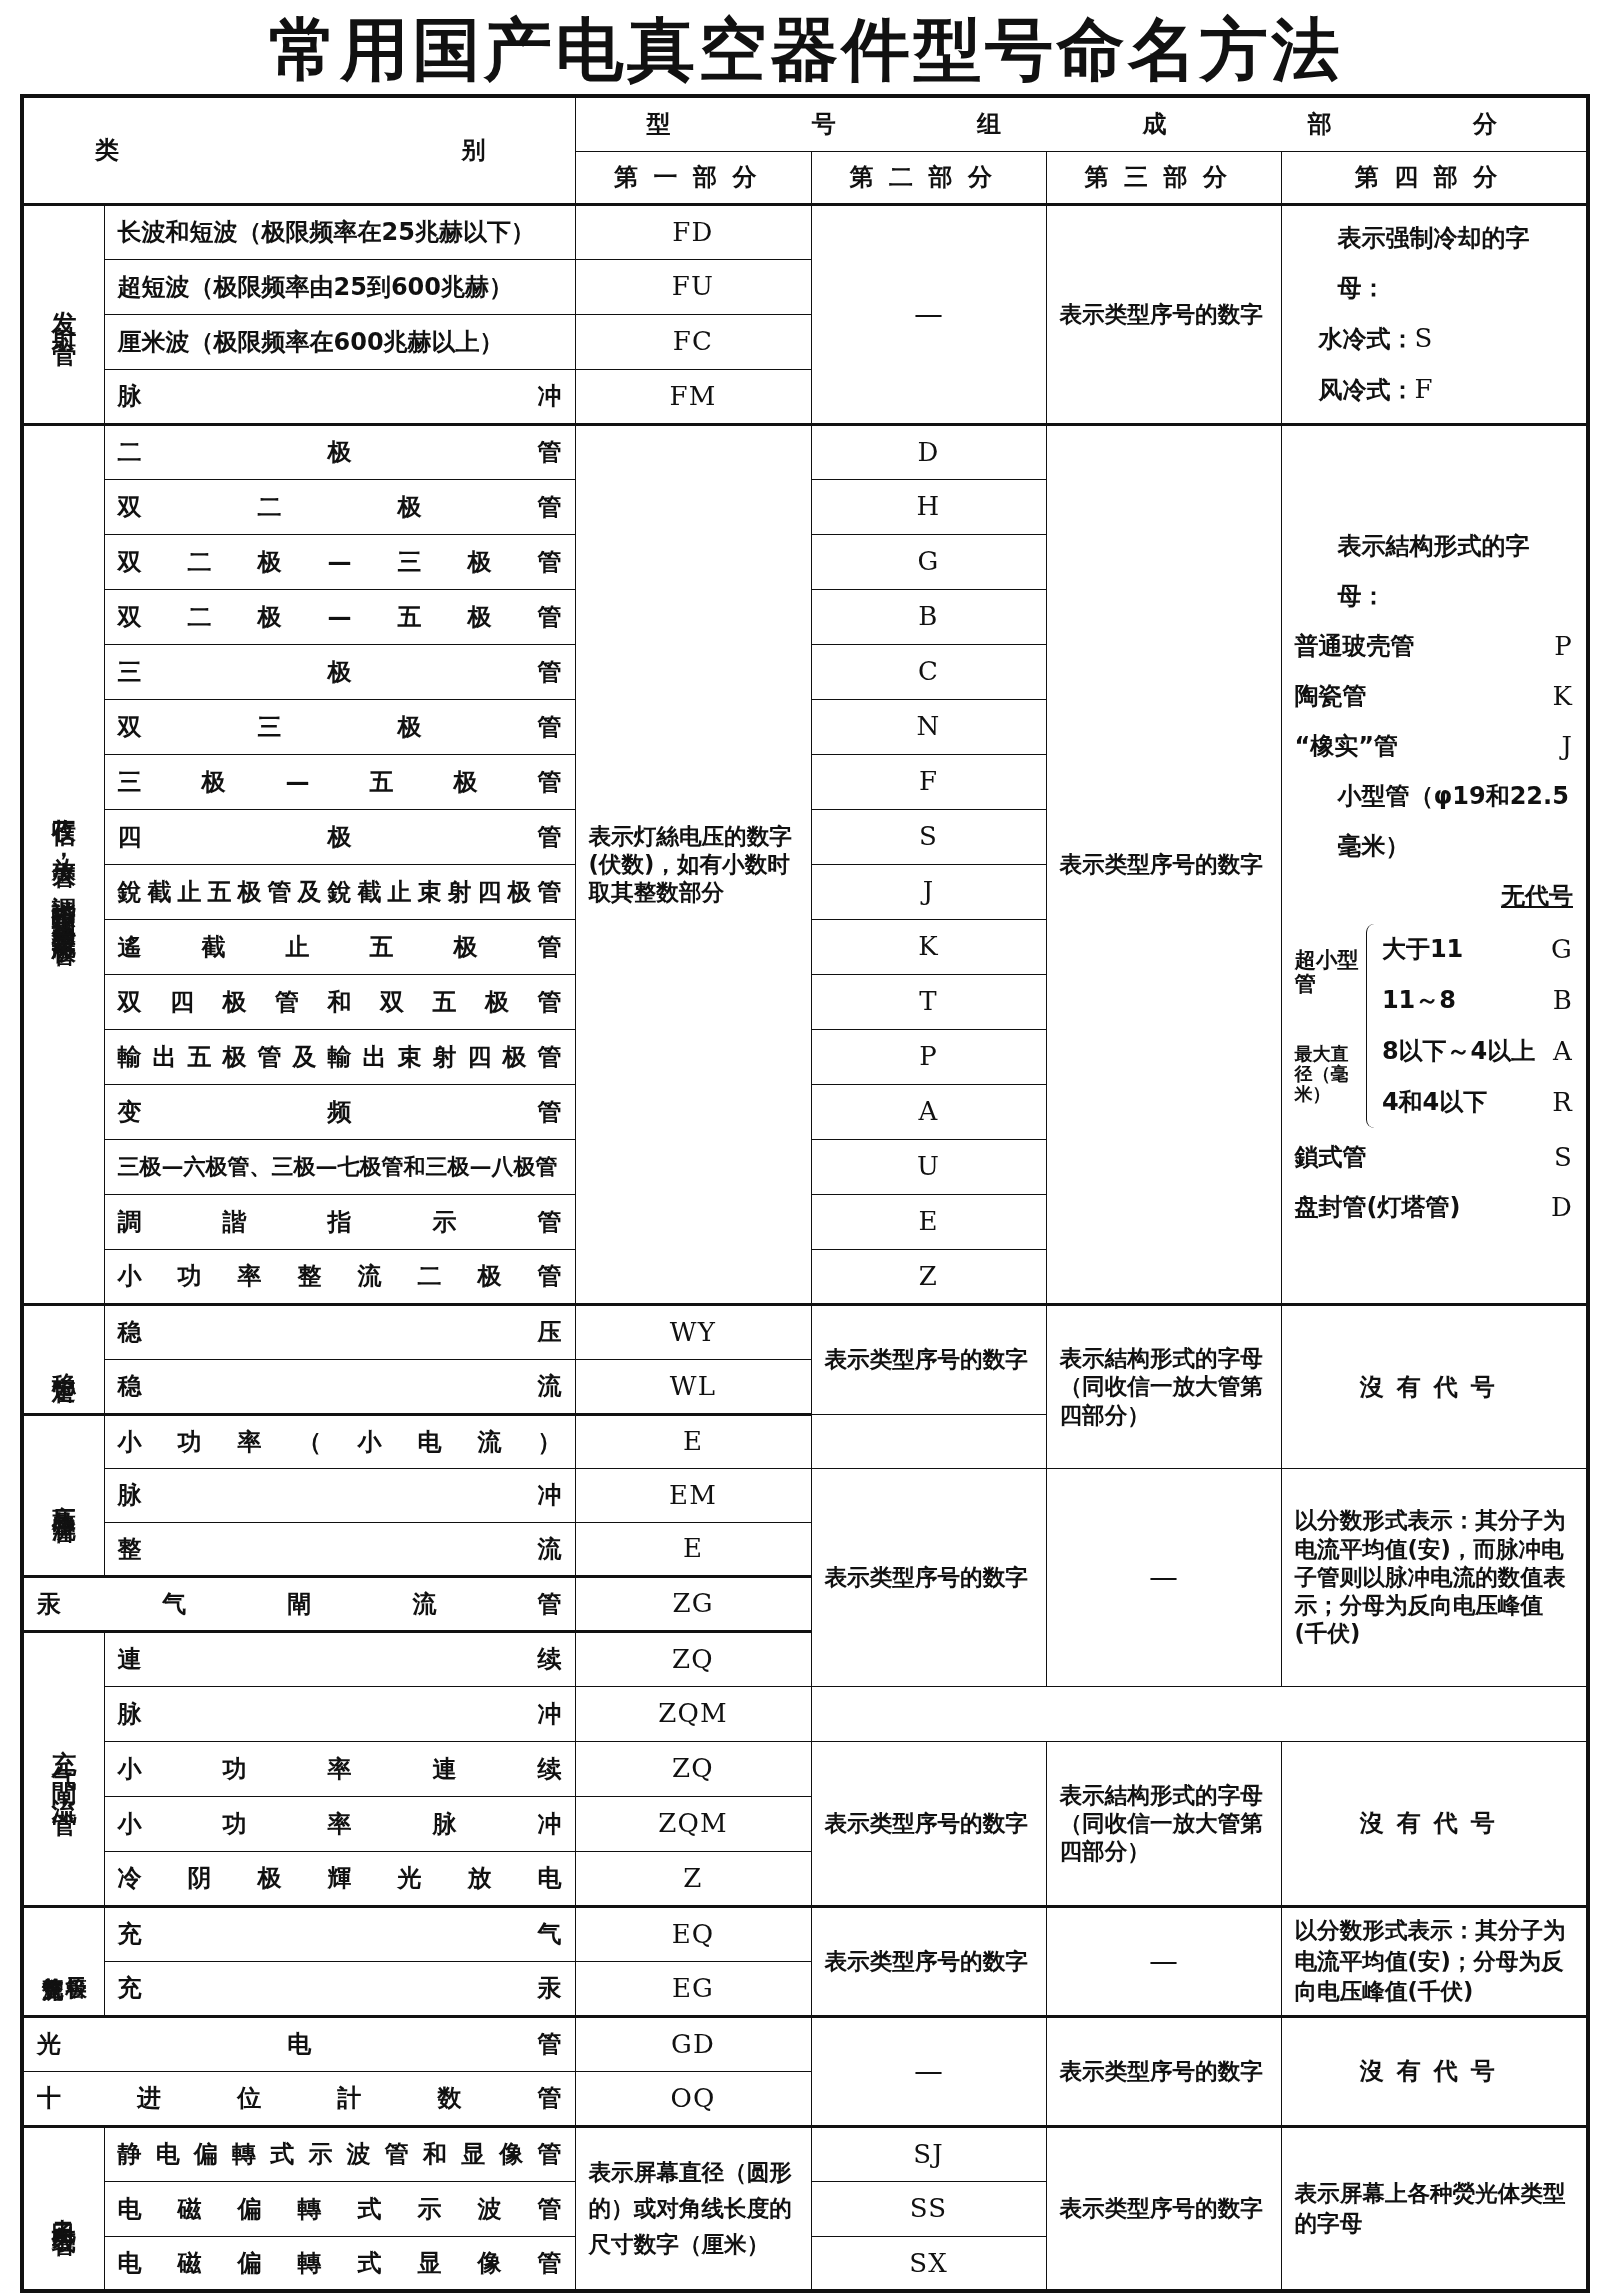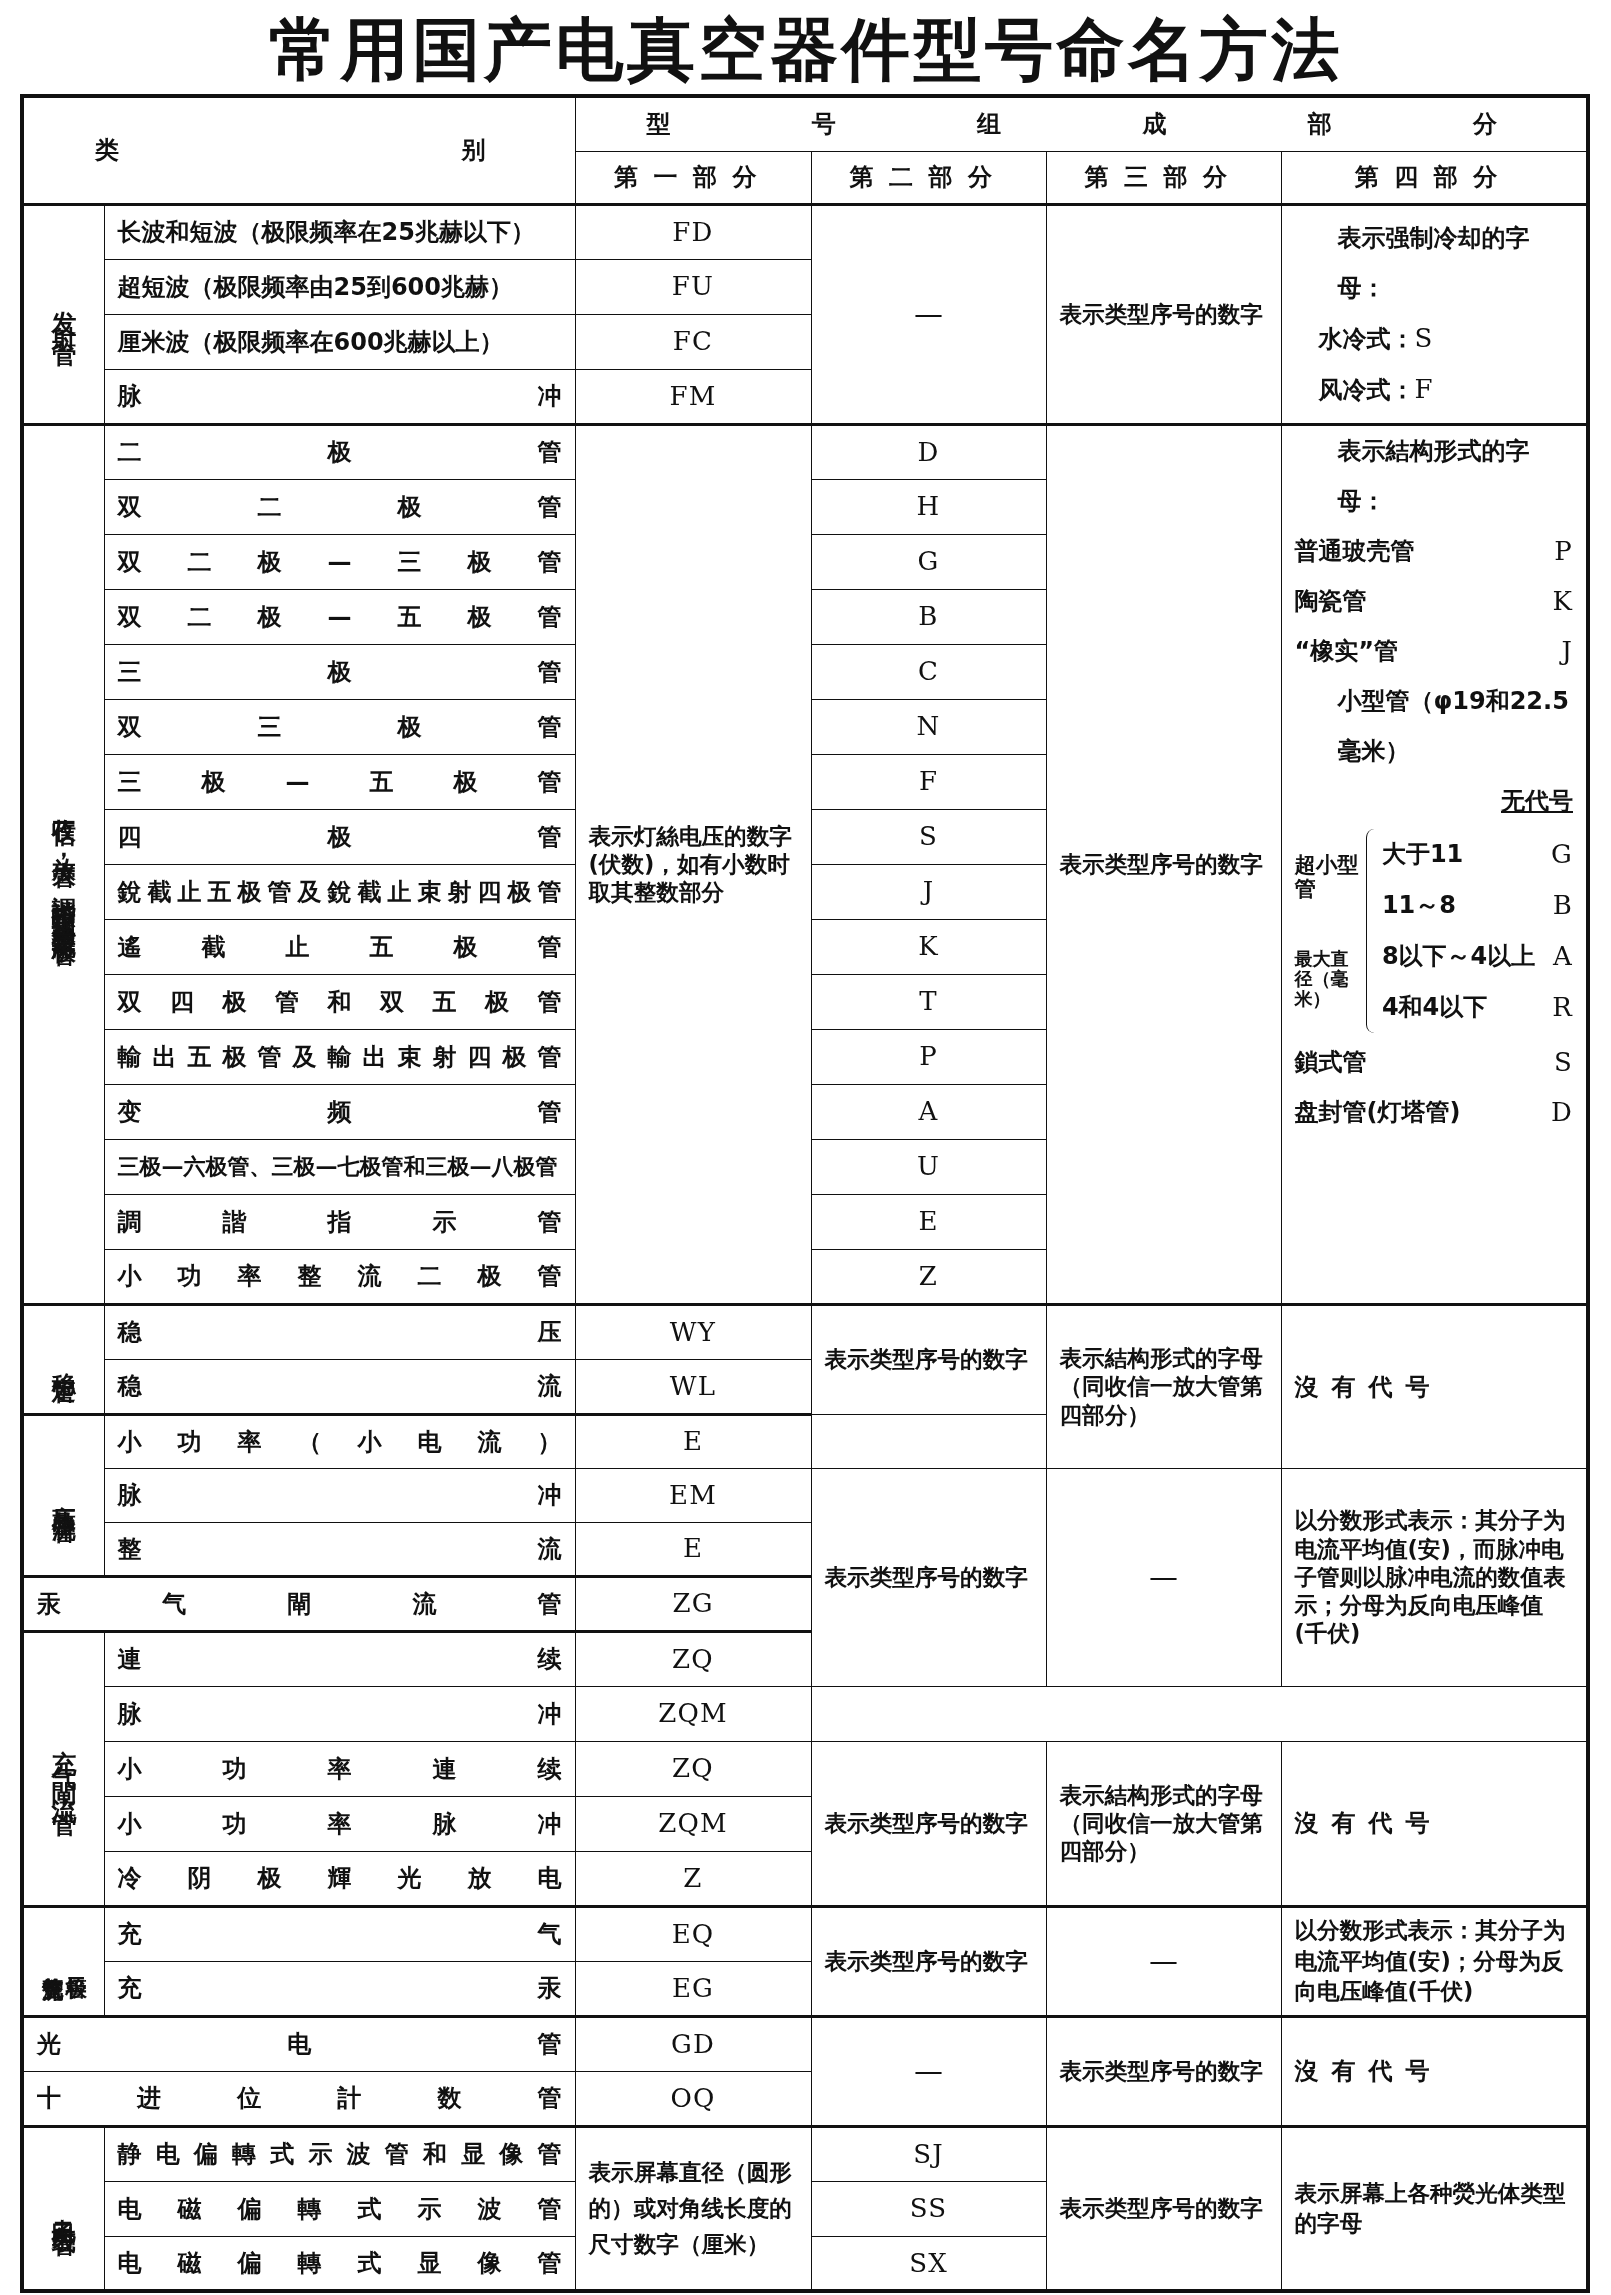--- a/index.html
+++ b/index.html
@@ -26,21 +26,21 @@
   .vcat {
     text-align: center; padding: 0 !important; font-size: 25px;
     writing-mode: vertical-rl; text-orientation: upright; letter-spacing: 15.5px;
   }
   .vcat-tight { letter-spacing: 3.6px; font-size: 24px; }
   .sub { text-align: justify; text-align-last: justify; white-space: nowrap; }
   .sub.left { text-align: left; text-align-last: left; white-space: normal; }
   .code { text-align: center; font-family: "DejaVu Serif", serif; font-weight: 400; font-size: 26px; letter-spacing: 1.2px; }
   .desc { font-size: 22.6px; line-height: 2.0; }
   .desc.tight { line-height: 1.35; }
-  .center { }
+  .center { text-align: center; }
   .dash { text-align: center; font-size: 29px; font-weight: 400; }
   .hdr { text-align: center; font-size: 24px; letter-spacing: 18px; }
   .hdr-big { text-align: justify; text-align-last: justify; padding: 0 71px !important; }
   .hdr-parts { letter-spacing: 15.5px; }
   .struct-line { display: flex; justify-content: space-between; line-height: 50px; }
   .struct-head { line-height: 50px; margin-left: 43px; }
   .nocode { text-align: right; line-height: 50px; text-decoration: underline; }
   .brace-block { display: flex; align-items: stretch; margin: 3.6px 0; }
   .brace-label { width: 71px; font-size: 21.4px; line-height: 1.1; display: flex; flex-direction: column; justify-content: space-around; }
   .brace { width: 8.3px; border-left: 1.8px solid #111; border-radius: 8.3px 0 0 8.3px; margin-right: 7.1px; }
@@ -99,21 +99,21 @@
     <td class="sub">脉冲</td>
     <td class="code">FM</td>
   </tr>
 
   <tr class="thick-top" style="height:55px">
     <td rowspan="16" class="vcat vcat-tight">收信—放大管，調諧指示管和小功率整流二极管</td>
     <td class="sub">二极管</td>
     <td rowspan="16" class="desc">表示灯絲电压的数字(伏数)，如有小数时取其整数部分</td>
     <td class="code">D</td>
     <td rowspan="16" class="desc">表示类型序号的数字</td>
-    <td rowspan="16" style="vertical-align:top; ">
+    <td rowspan="16" style="vertical-align:top; padding-top:95px;">
       <div class="struct-head">表示結构形式的字母：</div>
       <div class="struct-line">
             <span>普通玻壳管</span>
             <span class="code">P</span>
           </div>
       <div class="struct-line">
             <span>陶瓷管</span>
             <span class="code">K</span>
           </div>
       <div class="struct-line">

